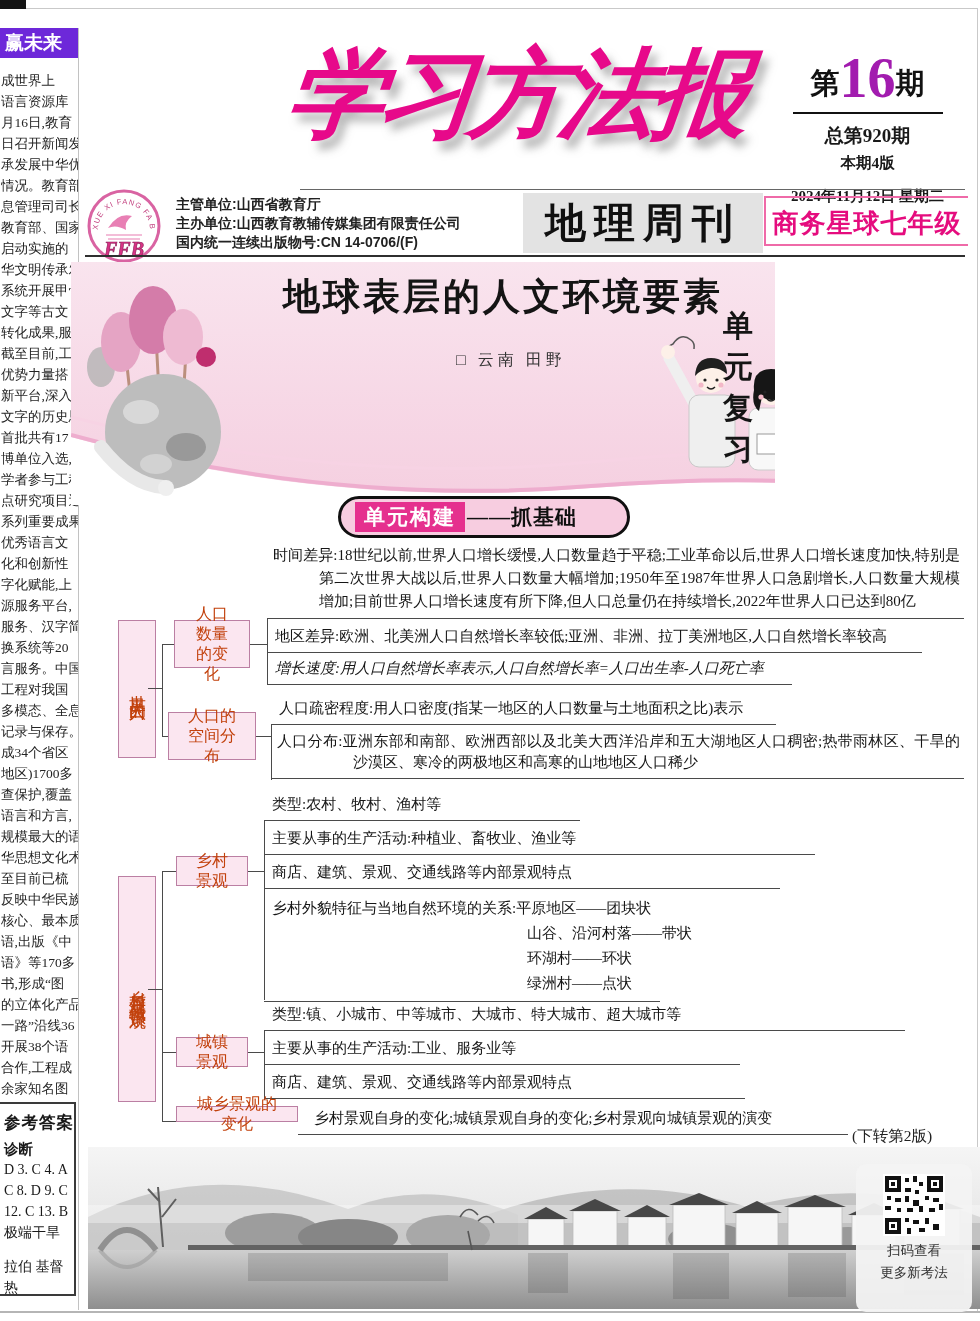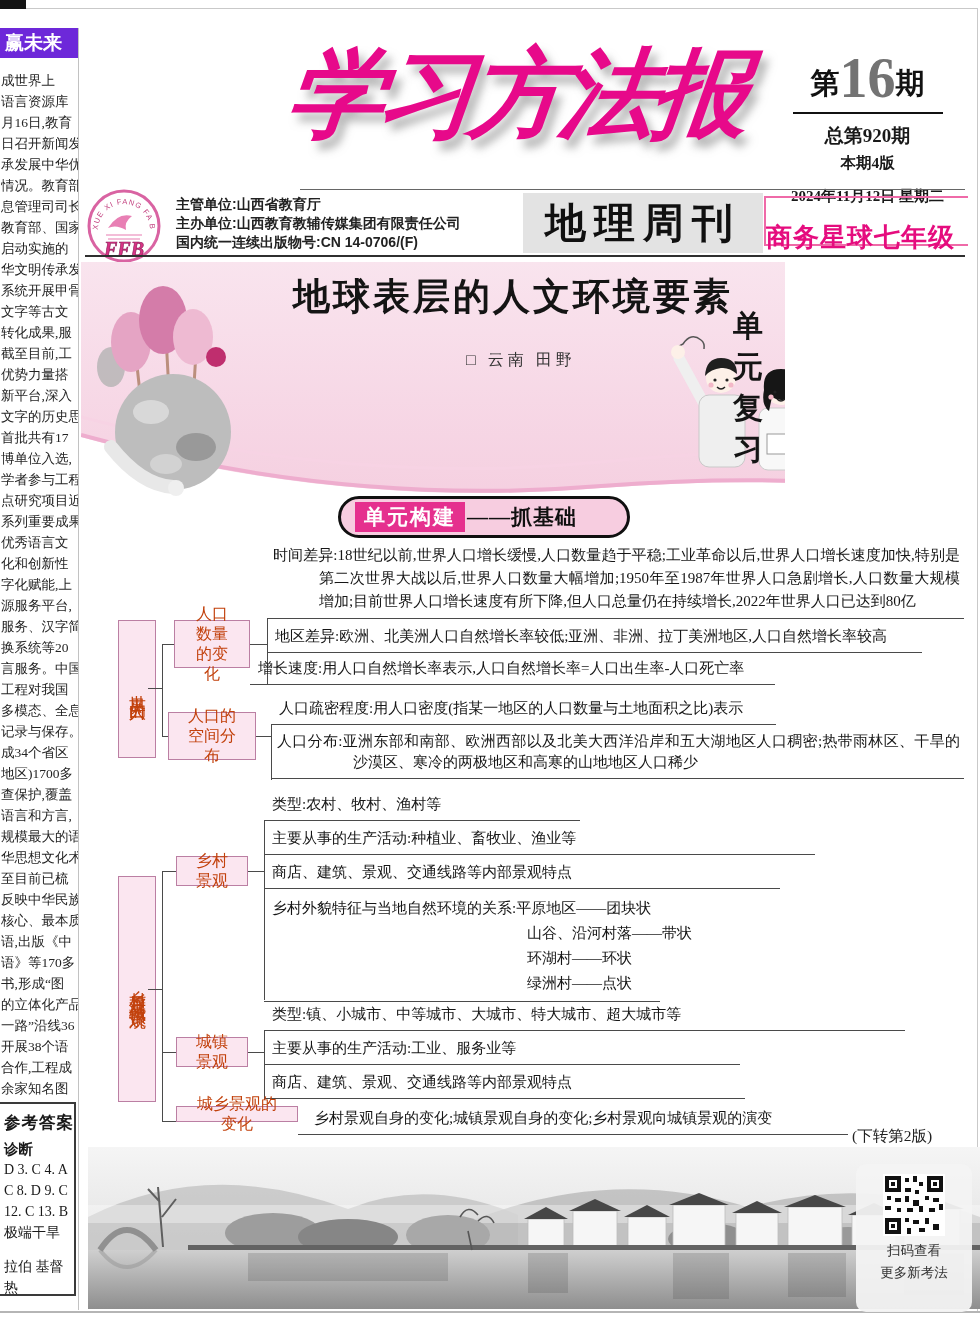--- a/index.html
+++ b/index.html
@@ -21,36 +21,36 @@
   .ans-title{font-size:16.5px;font-weight:bold;letter-spacing:1px;}
   .ans-sec{font-size:14.5px;font-weight:bold;margin-top:6px;}
   .aline{font-size:14px;line-height:21px;white-space:nowrap;}
   .ans-lines .aline:nth-child(5){margin-top:13px;}
   
   .mast-title{left:288px;top:30px;font-size:97px;font-weight:bold;font-style:italic;
               letter-spacing:-6px;color:#e7098a;transform:skewX(-6deg);white-space:nowrap;
               text-shadow:7px 9px 8px rgba(125,125,125,.55);}
   .issue-col{left:765px;top:46px;width:205px;text-align:center;}
   .issue-line{font-size:29px;font-weight:bold;color:#111;}
-  .issue-no{font-size:56px;color:#737373;font-weight:bold;vertical-align:-4px;text-align:right;}
+  .issue-no{font-size:56px;color:#a21caf;font-weight:bold;vertical-align:-4px;text-align:right;}
   .issue-rule{width:150px;height:2px;background:#111;margin:2px auto 0;}
   .issue-total{font-size:19px;margin-top:9px;font-weight:bold;}
   .issue-ed{font-size:15.5px;margin-top:4px;font-weight:bold;}
   .issue-date{font-size:15px;margin-top:13px;font-weight:bold;white-space:nowrap;}
   .rule-pink-h{background:#ef6aa8;height:2px;}
   .rule-pink-v{background:#ef6aa8;width:2px;}
-  .grade{left:766px;top:220px;width:202px;text-align:left;font-size:26px;font-weight:bold;
+  .grade{left:766px;top:206px;width:202px;text-align:center;font-size:26px;font-weight:bold;
          color:#e50c7e;letter-spacing:1px;white-space:nowrap;}
   .pubinfo{left:176px;top:195px;font-size:14px;line-height:19px;font-weight:bold;color:#222;}
   .weekly{left:523px;top:193px;width:240px;height:60px;background:#e3e3e3;text-align:center;
           line-height:60px;font-size:41px;font-weight:bold;letter-spacing:8px;color:#101010;}
   .thinline{background:#666;height:1px;}
   .mainrule{left:85px;top:255px;width:880px;height:2px;background:#2f2f2f;}
   
-  .hero{left:81px;top:262px;width:704px;height:243px;overflow:hidden;
+  .hero{left:71px;top:262px;width:704px;height:243px;overflow:hidden;
         background:linear-gradient(180deg,#f9e4ee 0%,#f5cfe0 100%);}
   .hero-headline{left:212px;top:10px;font-size:37px;font-weight:900;letter-spacing:3px;
                  color:#141414;white-space:nowrap;font-family:"Liberation Sans","DejaVu Sans",sans-serif;}
   .hero-sub{left:652px;top:44px;font-size:30px;font-weight:900;letter-spacing:4px;color:#141414;
             font-family:"Liberation Sans","DejaVu Sans",sans-serif;}
   .hero-byline{left:368px;top:88px;font-size:16px;letter-spacing:4px;color:#333;padding-left:17px;}
   
   .pill{left:338px;top:496px;width:292px;height:42px;border:3px solid #101010;border-radius:22px;
         background:#f7cde0;box-sizing:border-box;display:flex;align-items:center;padding:0 14px;z-index:5;}
   .pill-label{background:#e5308e;color:#fff;font-size:21px;font-weight:bold;padding:1px 9px;letter-spacing:2px;}
@@ -260,21 +260,21 @@
   <div class="vline" style="left:162px;top:644px;height:92px;"></div>
   <div class="hline" style="left:162px;top:644px;width:12px;"></div>
   <div class="hline" style="left:162px;top:736px;width:6px;"></div>
 
   <div class="node abs" style="left:174px;top:620px;width:76px;height:48px;">人口数量的变化</div>
   <div class="hline" style="left:250px;top:644px;width:17px;"></div>
   <div class="vline" style="left:267px;top:618px;height:67px;"></div>
 
   <div class="leaf wrap para" style="left:267px;top:544px;width:697px;">时间差异:18世纪以前,世界人口增长缓慢,人口数量趋于平稳;工业革命以后,世界人口增长速度加快,特别是第二次世界大战以后,世界人口数量大幅增加;1950年至1987年世界人口急剧增长,人口数量大规模增加;目前世界人口增长速度有所下降,但人口总量仍在持续增长,2022年世界人口已达到80亿</div>
   <div class="leaf" style="left:267px;top:626px;width:655px;">地区差异:欧洲、北美洲人口自然增长率较低;亚洲、非洲、拉丁美洲地区,人口自然增长率较高</div>
-  <div class="leaf" style="left:250px;top:658px;width:525px;">增长速度:用人口自然增长率表示,人口自然增长率=人口出生率-人口死亡率</div>
+  <div class="leaf" style="left:267px;top:658px;width:525px;font-style:italic;">增长速度:用人口自然增长率表示,人口自然增长率=人口出生率-人口死亡率</div>
 
   <div class="node abs" style="left:168px;top:712px;width:88px;height:48px;">人口的空间分布</div>
   <div class="hline" style="left:256px;top:736px;width:15px;"></div>
   <div class="vline" style="left:271px;top:724px;height:56px;"></div>
 
   <div class="leaf" style="left:271px;top:698px;width:505px;">人口疏密程度:用人口密度(指某一地区的人口数量与土地面积之比)表示</div>
   <div class="leaf wrap" style="left:271px;top:731px;width:693px;padding-left:82px;text-indent:-76px;">人口分布:亚洲东部和南部、欧洲西部以及北美大西洋沿岸和五大湖地区人口稠密;热带雨林区、干旱的沙漠区、寒冷的两极地区和高寒的山地地区人口稀少</div>
 
   <div class="node vnode abs" style="left:118px;top:876px;width:30px;height:226px;">乡村景观与城镇景观</div>
   <div class="hline" style="left:148px;top:989px;width:14px;"></div>

